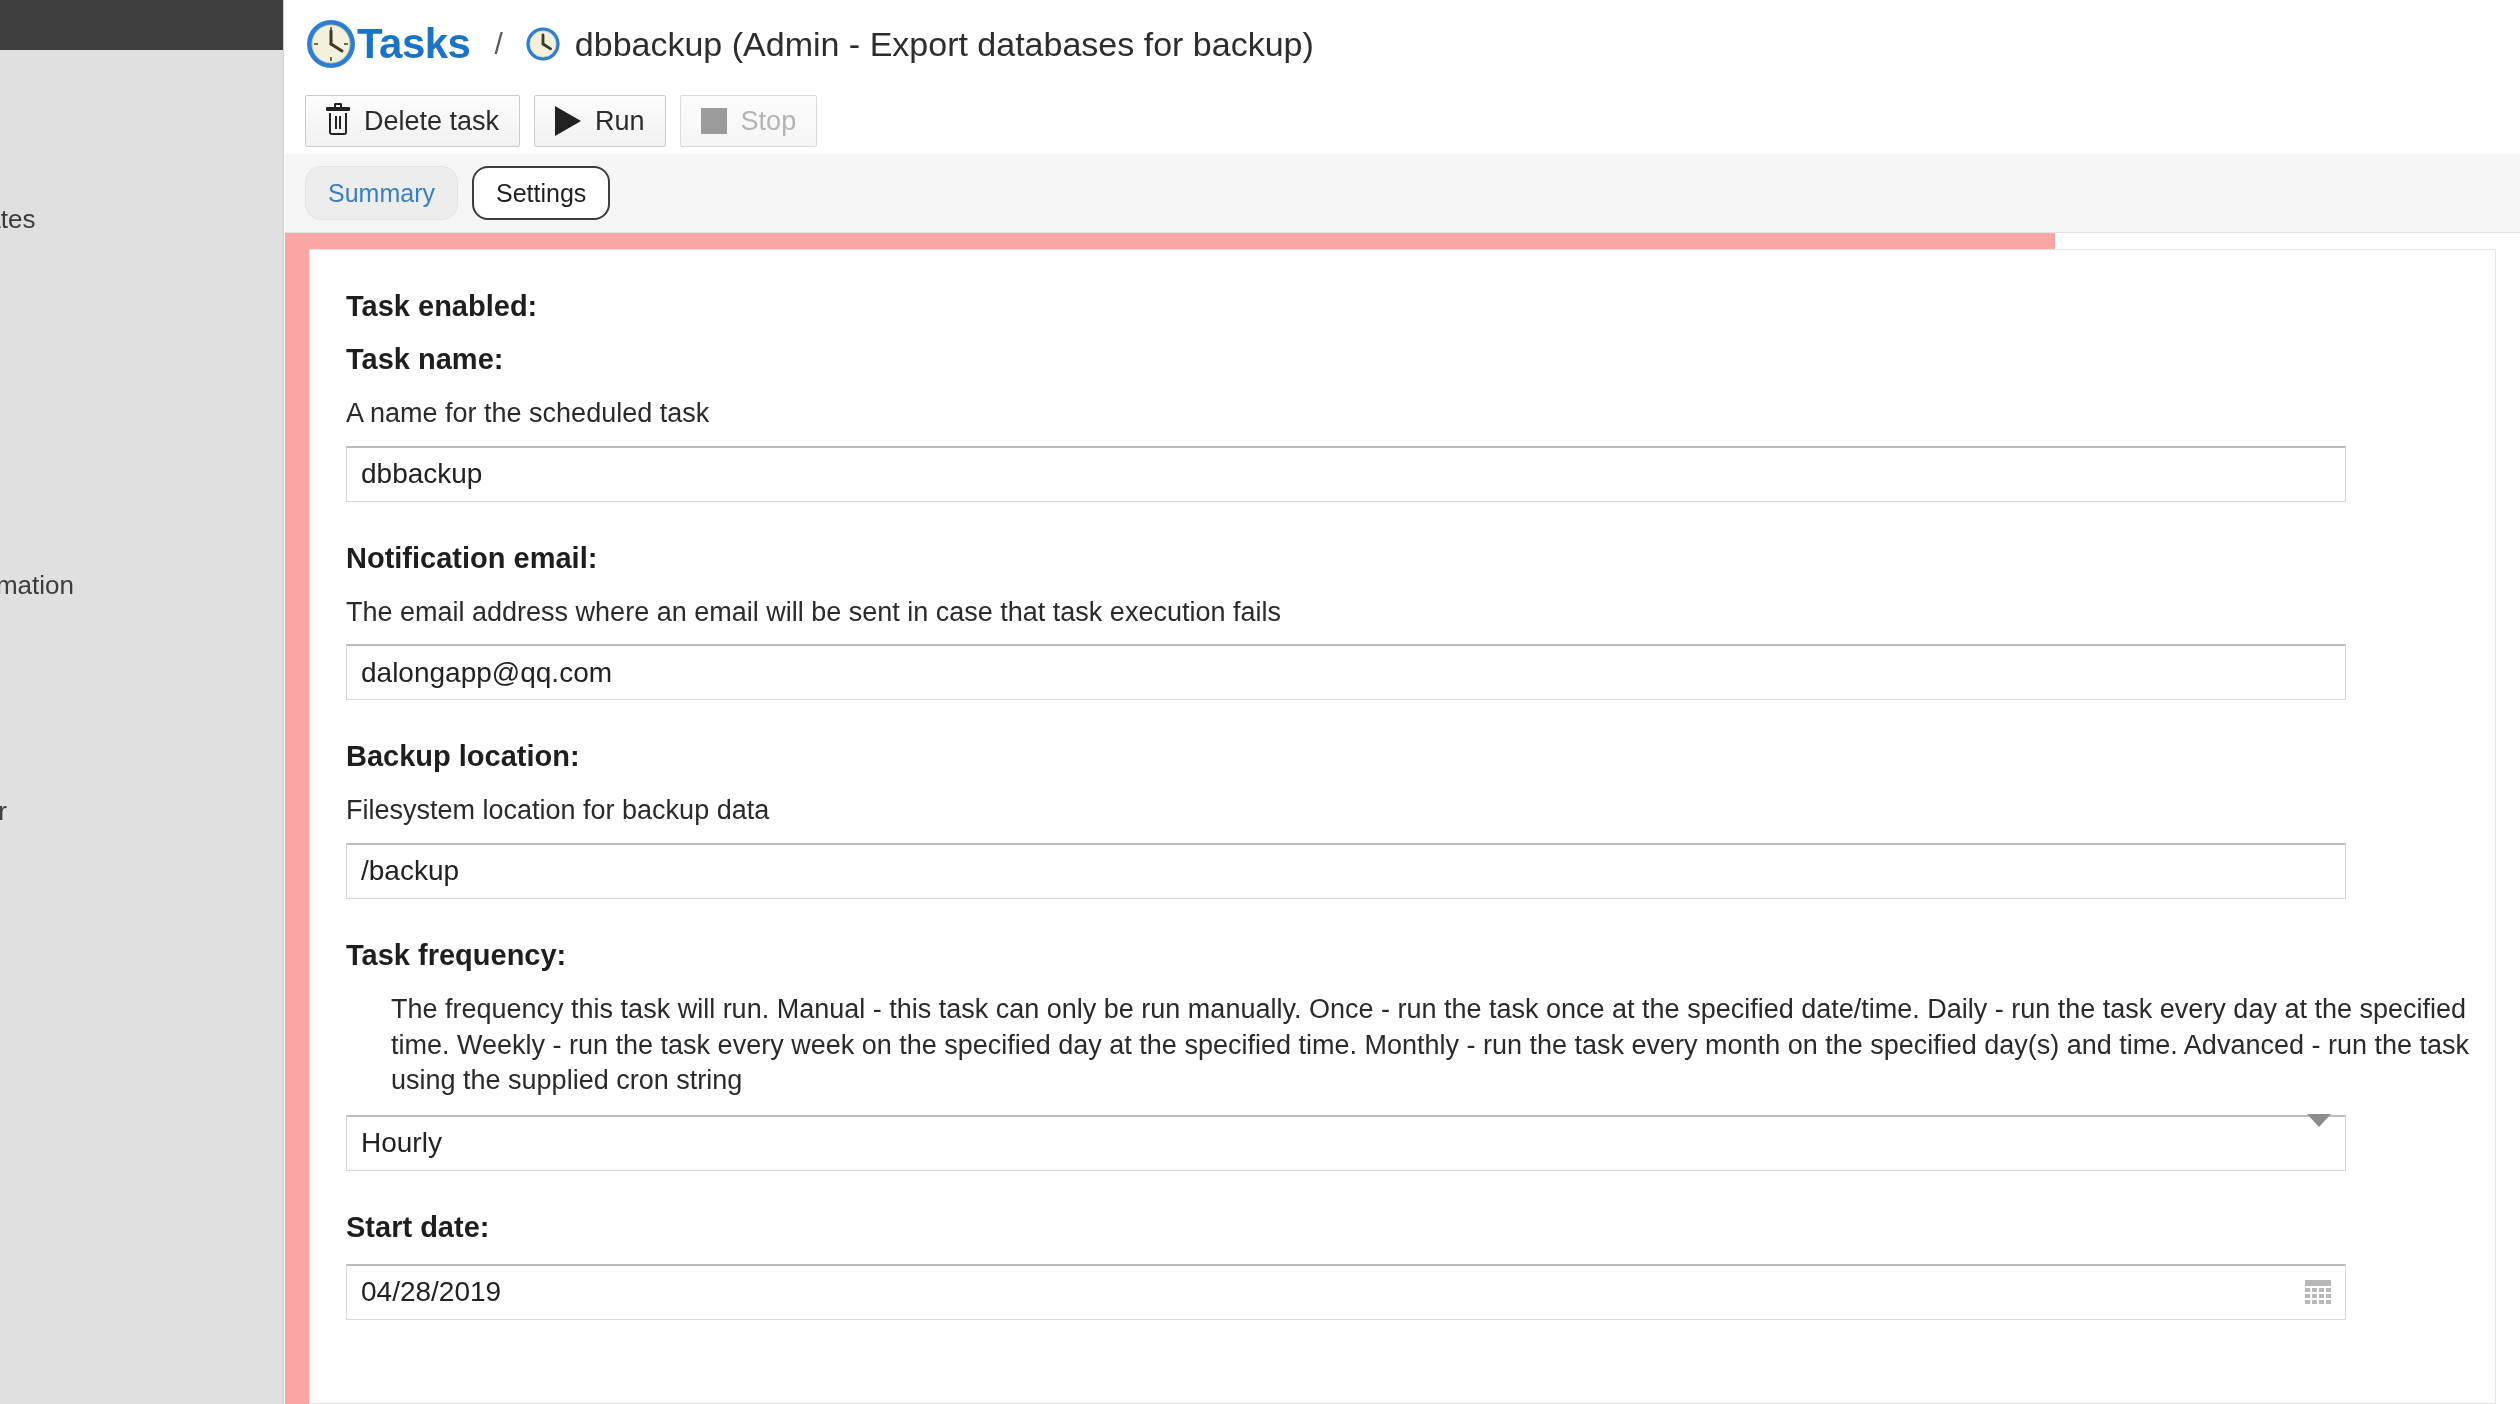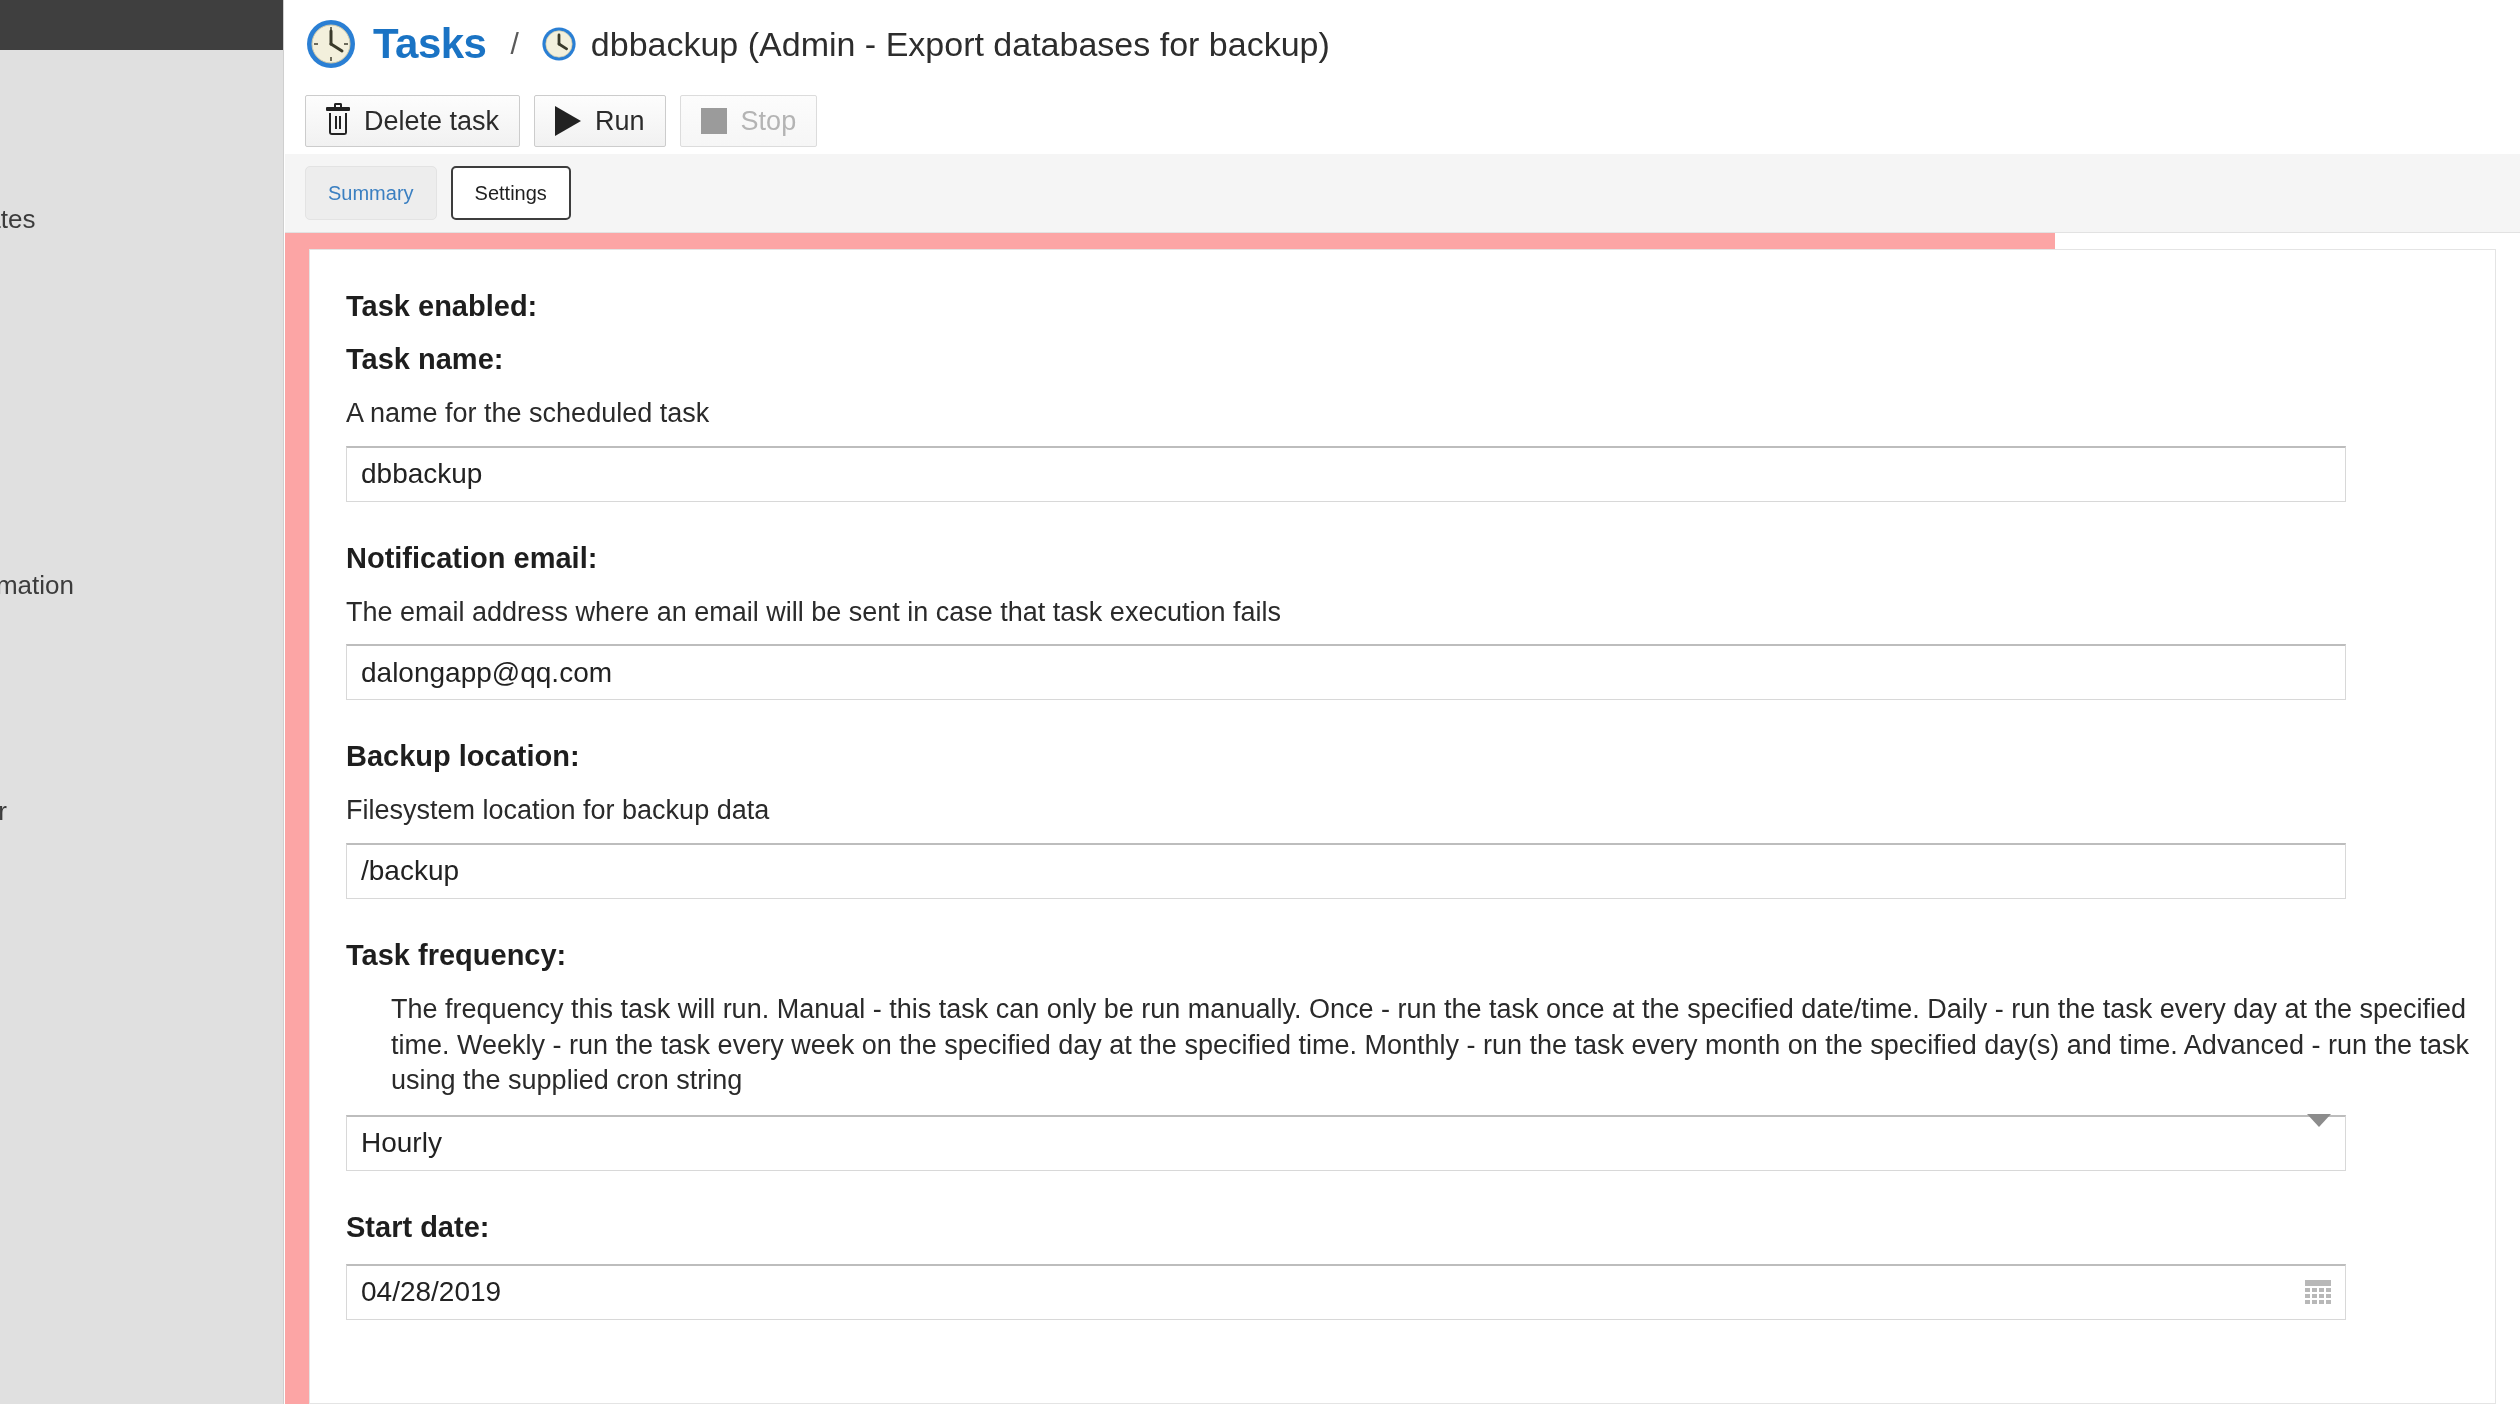--- a/index.html
+++ b/index.html
@@ -72,21 +72,21 @@
     position: relative;
     flex: 0 0 auto;
   }
   .clock-icon.big { width: 52px; height: 52px; }
   .clock-icon.small { width: 36px; height: 36px; }
 
   .crumb-title {
     font-size: 42px;
     font-weight: bold;
     color: #1a73c4;
-    margin-left: 16px;
+    margin-left: 0;
     letter-spacing: -0.5px;
   }
   .crumb-sep {
     font-size: 30px;
     color: #5a5a5a;
     margin: 0 22px 0 24px;
     font-weight: 300;
   }
   .crumb-sub {
     font-size: 34px;
@@ -185,22 +185,22 @@
     align-items: center;
     padding-left: 20px;
     gap: 14px;
   }
   .tab {
     display: inline-flex;
     align-items: center;
     justify-content: center;
     height: 54px;
     padding: 0 22px;
-    border-radius: 5px;
-    font-size: 20px;
+    border-radius: 16px;
+    font-size: 25px;
     cursor: pointer;
     white-space: nowrap;
   }
   .tab.inactive {
     background: #ededed;
     border: 1px solid #e3e3e3;
     color: #3a7fc1;
   }
   .tab.active {
     background: #ffffff;

